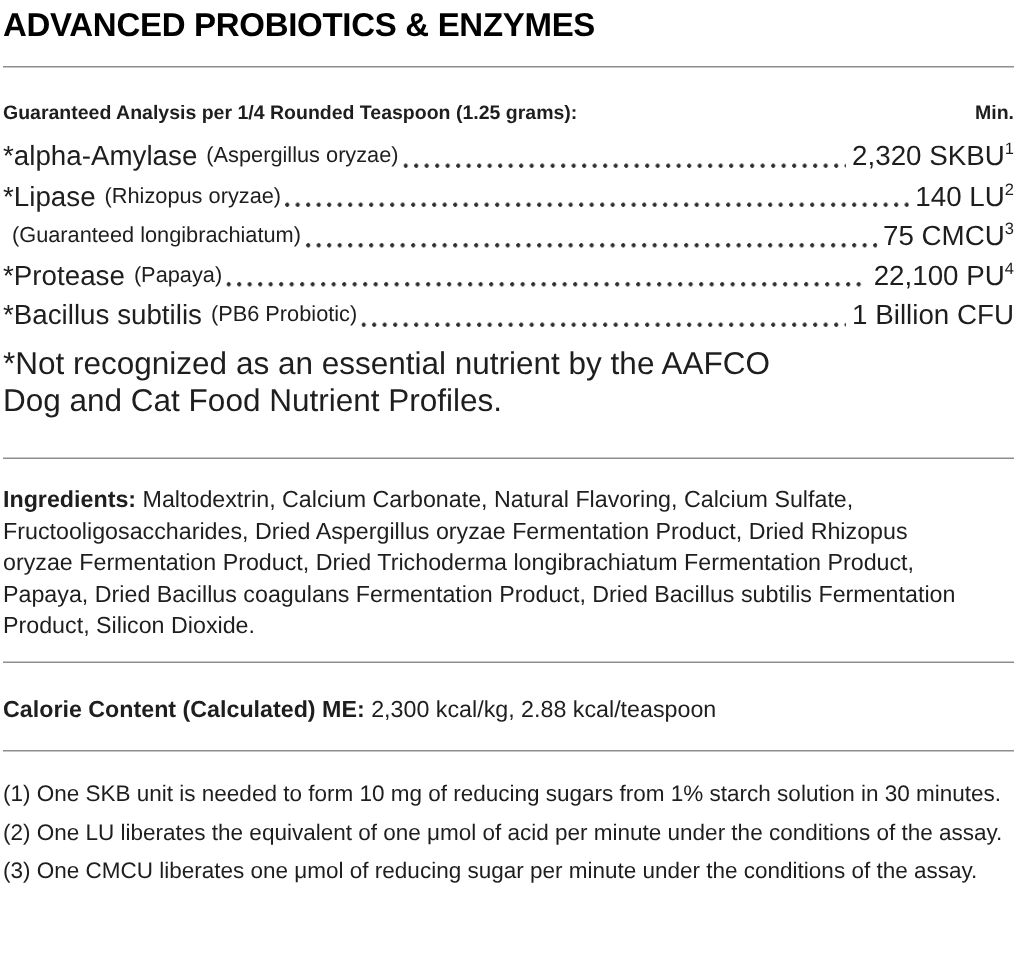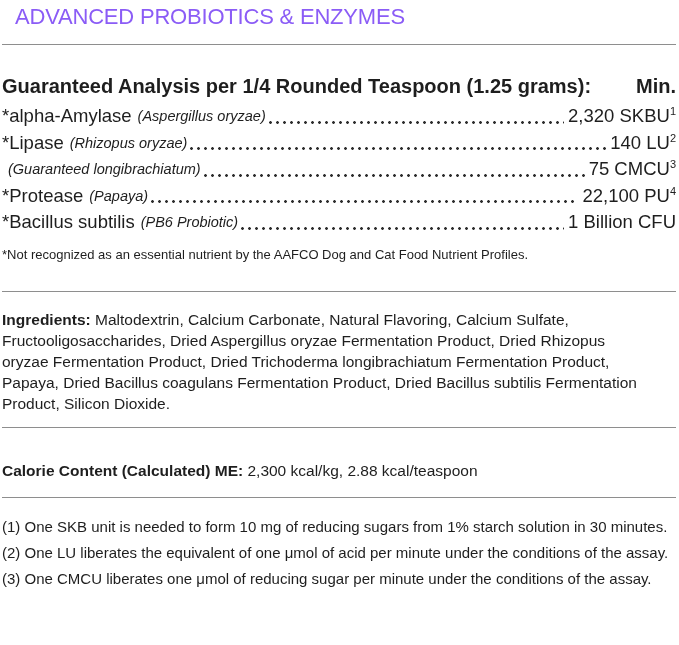--- a/index.html
+++ b/index.html
@@ -6,59 +6,57 @@
   html, body { background: #ffffff; }
   body {
     width: 679px; height: 645px;
     font-family: "Liberation Sans", sans-serif;
     color: #1e1e1e;
     overflow: hidden;
   }
   .page { padding: 4px 3px 0 2px; width: 679px; }
 
   .title {
-    color: #8b5cf6;
+    color: #000000;
     font-size: 22px;
-    font-weight: normal;
+    font-weight: bold;
     letter-spacing: -0.2px;
     line-height: 26px;
-    margin-left: 13px;
   }
 
   .rule {
     border: 0;
     border-top: 1.5px solid #8e8e8e;
     width: 100%;
   }
   .rule-1 { margin-top: 14px; }
   .rule-2 { margin-top: 24px; }
   .rule-3 { margin-top: 13px; }
   .rule-4 { margin-top: 16px; }
 
   .ga-head {
-    margin-top: 30px;
+    margin-top: 18px;
     display: flex;
     justify-content: space-between;
     align-items: baseline;
-    font-size: 20px;
+    font-size: 13px;
     font-weight: bold;
     line-height: 23px;
   }
 
   .ga-rows { margin-top: 5px; }
   .ga-row {
     display: flex;
     align-items: flex-start;
     font-size: 18.5px;
     line-height: 26.6px;
     white-space: nowrap;
   }
   .ga-name { }
   .ga-src {
-    font-style: italic;
     font-size: 14.5px;
     margin-left: 6px;
   }
   .ga-leader {
     flex: 1 1 auto;
     align-self: flex-end;
     height: 3px;
     margin: 0 4px 6px 3px;
     min-width: 18px;
     background-image: radial-gradient(circle at 1.5px 1.5px, #2e2e2e 1.2px, rgba(0,0,0,0) 1.55px);
@@ -73,35 +71,35 @@
     line-height: 0;
   }
 
   .note-min {
     margin-top: 9px;
     font-size: 15.5px;
     line-height: 21px;
   }
   .note-aafco {
     margin-top: 6px;
-    font-size: 13px;
+    font-size: 21px;
     line-height: 25.5px;
     max-width: 528px;
   }
 
   .para {
     font-size: 15.5px;
     line-height: 21px;
   }
   .ingredients {
     margin-top: 17px;
     max-width: 650px;
   }
   .inline-label { font-weight: bold; }
-  .calorie { margin-top: 33px; line-height: 20px; }
+  .calorie { margin-top: 22px; line-height: 20px; }
 
   .footnotes {
     margin-top: 16px;
     font-size: 15px;
     line-height: 25.6px;
   }
 </style>
 </head>
 <body>
 

